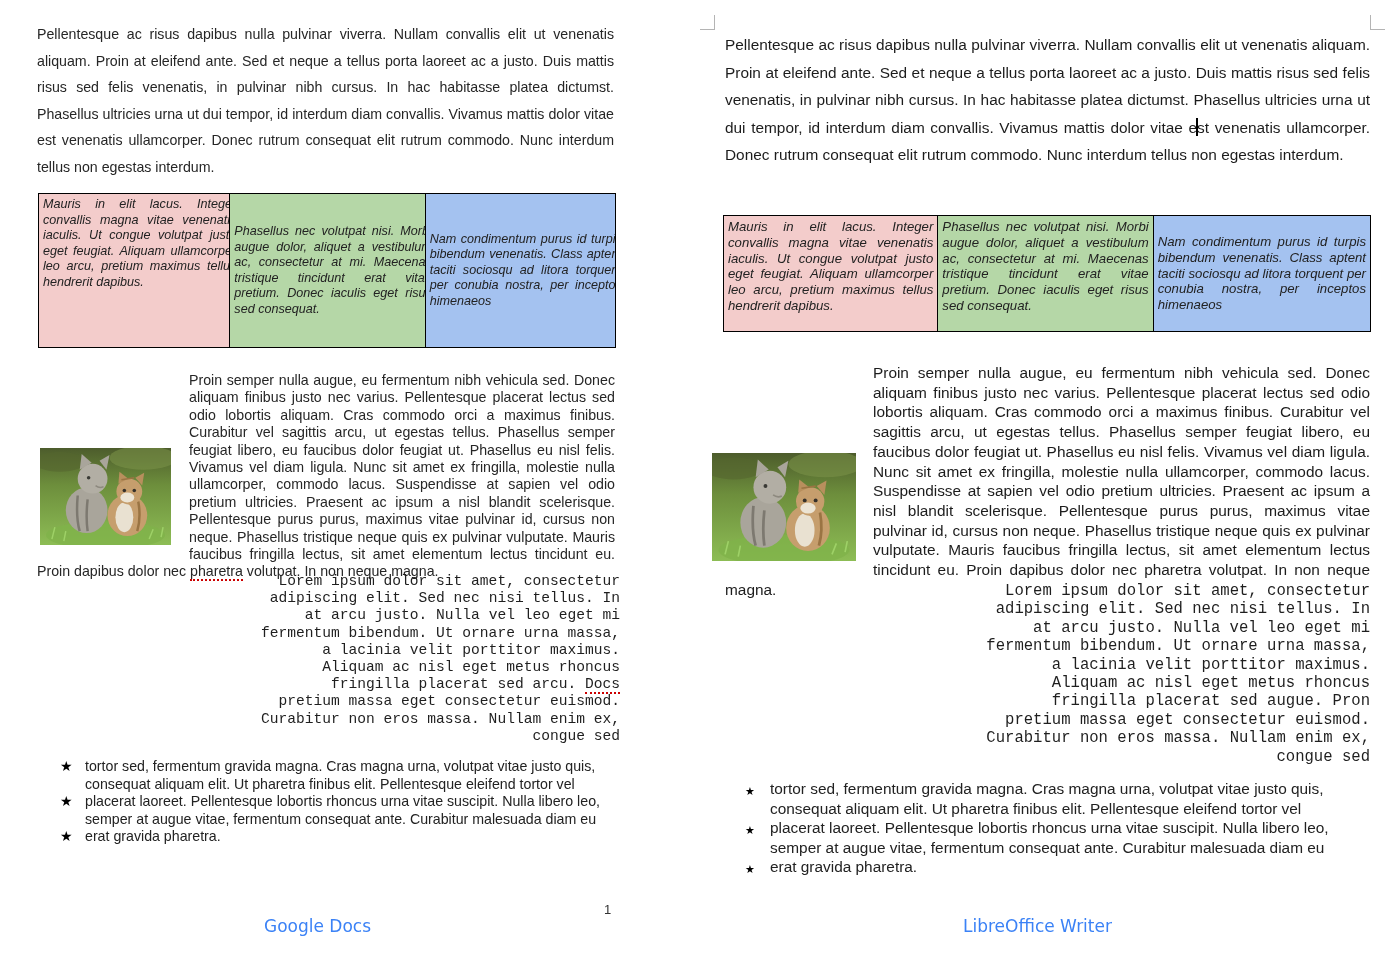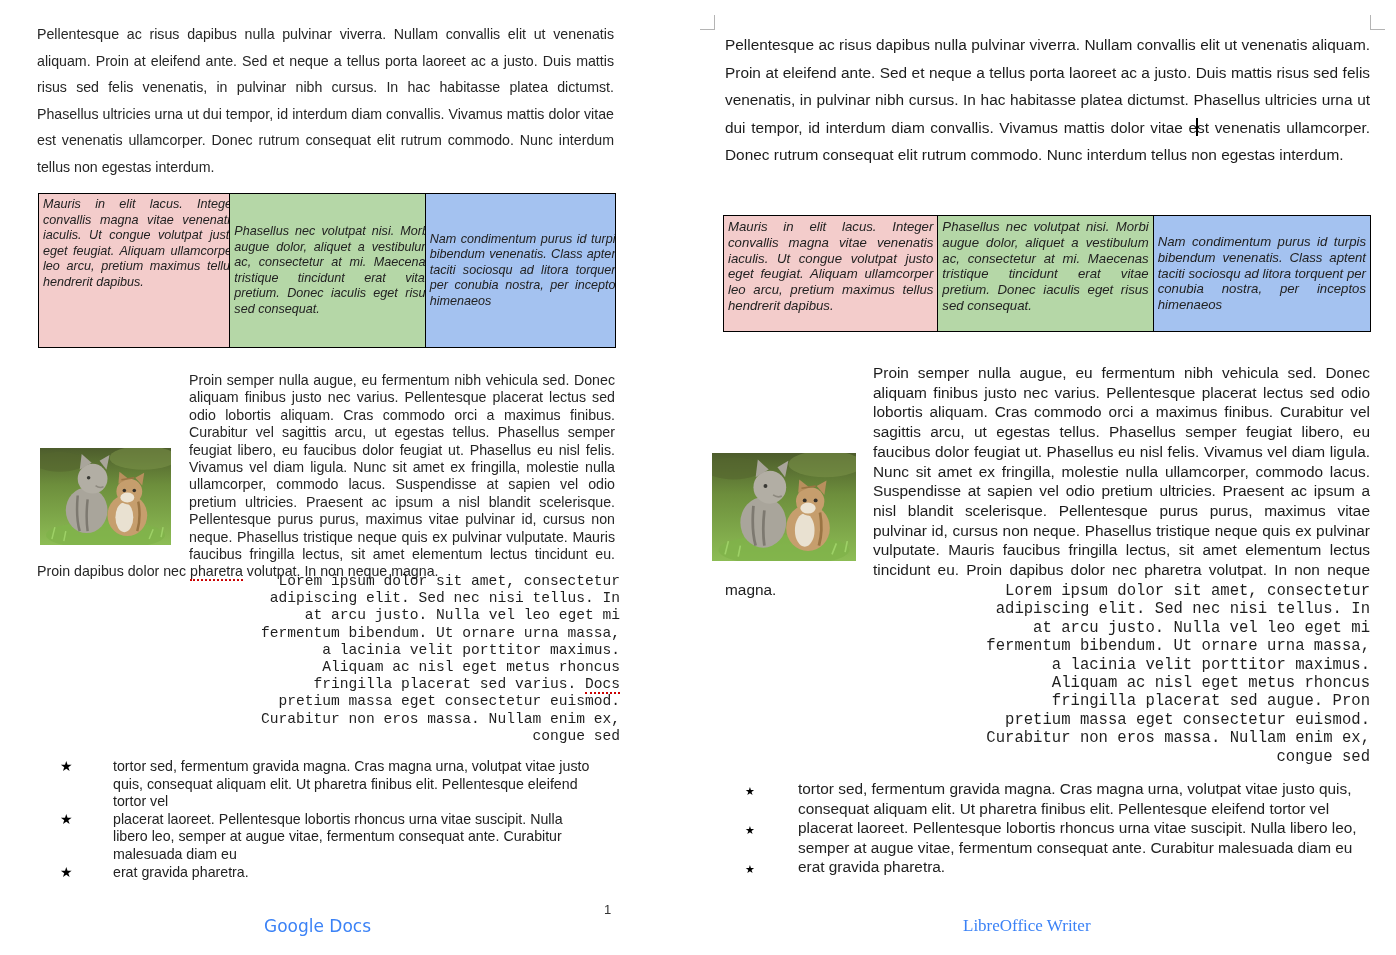--- a/index.html
+++ b/index.html
@@ -51,26 +51,26 @@
   .pr-mono { left:25px; top:582px; width:645px; font-size:15.6px; line-height:18.4px; }
   .mono-line { white-space:pre; }
 
   .star-list { position:absolute; }
   .pl-list { left:60px; top:758px; width:540px; font-size:14.2px; line-height:17.6px; }
   .pr-list { left:45px; top:779px; width:625px; font-size:15.4px; line-height:19.6px; }
   .list-item { display:flex; align-items:flex-start; }
   .bullet { flex:0 0 25px; color:#000; }
   .pl-list .bullet { font-size:14px; }
   .pr-list .bullet { font-size:11px; padding-top:3px; }
-  .item-text { flex:1;margin-left:28px; }
+  .item-text { flex:1; }
 
   .page-number { position:absolute; left:604px; top:902px; font-size:13px; color:#333; }
   .caption { position:absolute; top:916px; font-family:"DejaVu Sans", sans-serif; font-size:17px; color:#3b82f6; }
   .pl-caption { left:264px; }
-  .pr-caption { left:263px;font-family:Liberation Serif, serif; }
+  .pr-caption { left:263px; }
 
   
   .corner { position:absolute; width:15px; height:15px; }
   .corner-tl { left:0px;  top:15px; border-right:1px solid #b4b4b4; border-bottom:1px solid #b4b4b4; }
   .corner-tr { left:670px; top:15px; border-left:1px solid #b4b4b4; border-bottom:1px solid #b4b4b4; }
   .caret { position:absolute; left:496px; top:118px; width:1.5px; height:18px; background:#000; }
 </style>
 </head>
 <body>
 
@@ -133,21 +133,21 @@
       <span>Proin semper nulla augue, eu fermentum nibh vehicula sed. Donec aliquam finibus justo nec varius. Pellentesque placerat lectus sed odio lobortis aliquam. Cras commodo orci a maximus finibus. Curabitur vel sagittis arcu, ut egestas tellus. Phasellus semper feugiat libero, eu faucibus dolor feugiat ut. Phasellus eu nisl felis. Vivamus vel diam ligula. Nunc sit amet ex fringilla, molestie nulla ullamcorper, commodo lacus. Suspendisse at sapien vel odio pretium ultricies. Praesent ac ipsum a nisl blandit scelerisque. Pellentesque purus purus, maximus vitae pulvinar id, cursus non neque. Phasellus tristique neque quis ex pulvinar vulputate. Mauris faucibus fringilla lectus, sit amet elementum lectus tincidunt eu. Proin dapibus dolor nec </span><span class="misspell">pharetra</span><span> volutpat. In non neque magna.</span>
     </div>
 
     <div class="mono pl-mono">
       <div class="mono-line">Lorem ipsum dolor sit amet, consectetur</div>
       <div class="mono-line">adipiscing elit. Sed nec nisi tellus. In</div>
       <div class="mono-line">at arcu justo. Nulla vel leo eget mi</div>
       <div class="mono-line">fermentum bibendum. Ut ornare urna massa,</div>
       <div class="mono-line">a lacinia velit porttitor maximus.</div>
       <div class="mono-line">Aliquam ac nisl eget metus rhoncus</div>
-      <div class="mono-line"><span>fringilla placerat sed varius. </span><span class="misspell">Docs</span></div>
+      <div class="mono-line"><span>fringilla placerat sed arcu. </span><span class="misspell">Docs</span></div>
       <div class="mono-line">pretium massa eget consectetur euismod.</div>
       <div class="mono-line">Curabitur non eros massa. Nullam enim ex,</div>
       <div class="mono-line">congue sed</div>
     </div>
 
     <div class="star-list pl-list">
       <div class="list-item">
         <span class="bullet">★</span>
         <span class="item-text">tortor sed, fermentum gravida magna. Cras magna urna, volutpat vitae justo quis, consequat aliquam elit. Ut pharetra finibus elit. Pellentesque eleifend tortor vel</span>
       </div>

